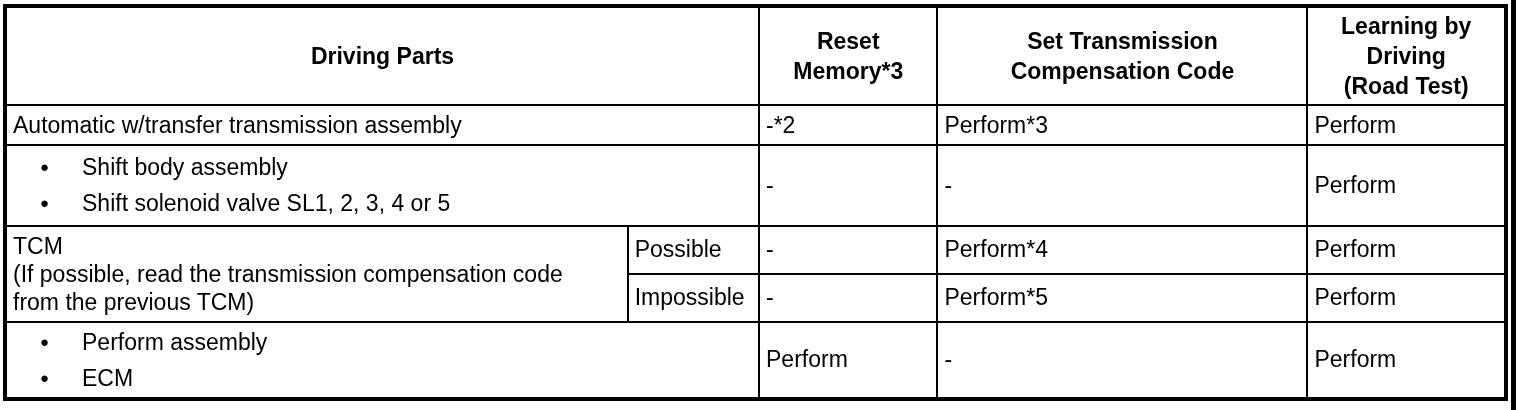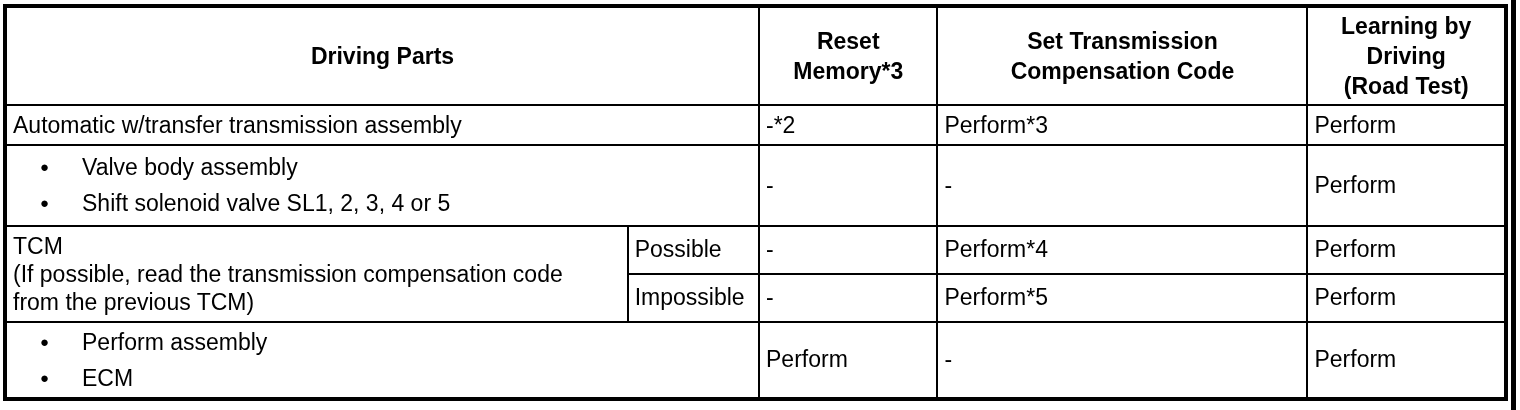--- a/index.html
+++ b/index.html
@@ -95,21 +95,21 @@
       <td colspan="2">Automatic w/transfer transmission assembly</td>
       <td>-*2</td>
       <td>Perform*3</td>
       <td>Perform</td>
     </tr>
 
     <tr style="height:78px;">
       <td colspan="2" class="bullet-cell">
         <div class="bullet-line">
           <span class="bullet">●</span>
-          <span>Valve body assembly</span>
+          <span>Shift body assembly</span>
         </div>
         <div class="bullet-line">
           <span class="bullet">●</span>
           <span>Shift solenoid valve SL1, 2, 3, 4 or 5</span>
         </div>
       </td>
       <td>-</td>
       <td>-</td>
       <td>Perform</td>
     </tr>

